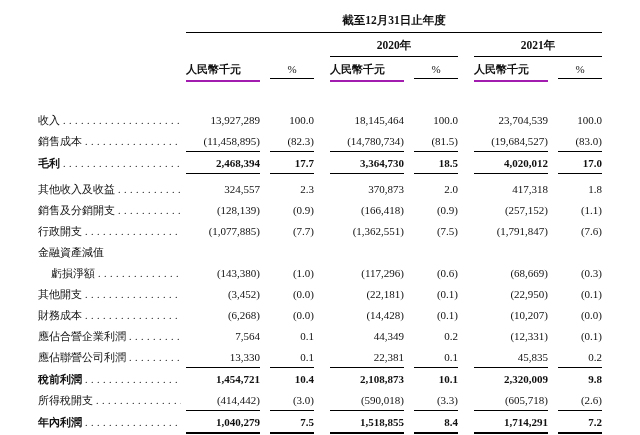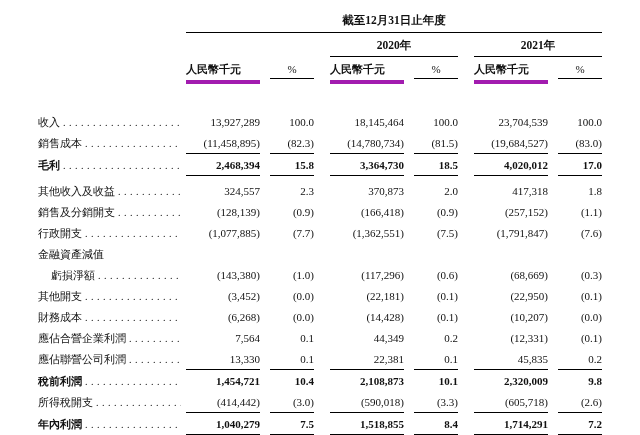--- a/index.html
+++ b/index.html
@@ -23,21 +23,21 @@
   .period {
     text-align:center; font-weight:bold; font-size:11.5px;
     border-bottom:1px solid #000; padding-bottom:4px;
   }
   .years { margin-top:5px; }
   .year {
     text-align:center; font-weight:bold; font-size:11.5px;
     border-bottom:1px solid #000; padding-bottom:3px;
   }
   .units { margin-top:5px; }
-  .unit { font-weight:bold; border-bottom:4px solid #a21caf; padding-bottom:3px; }
+  .unit { font-weight:bold; border-bottom:2px solid #a21caf; padding-bottom:3px; }
   .pcth { text-align:center; border-bottom:1px solid #000; padding-bottom:3px; }
 
   #rows { margin-top:28px; }
   .row { display:grid;
     grid-template-columns:148px 74px 10px 44px 16px 74px 10px 44px 16px 74px 10px 44px;
     align-items:baseline; padding:4px 0; line-height:13px;
   }
   .label { display:flex; align-items:baseline; padding-right:5px; }
   .lbl { white-space:nowrap; }
   .indent .lbl { padding-left:13px; }
@@ -107,21 +107,21 @@
           <div class="cell c-p2">(81.5)</div>
           <div class="cell c-v3">(19,684,527)</div>
           <div class="cell c-p3">(83.0)</div>
         </div>
         <div class="row bold u1 gap-after">
           <div class="label c-label">
             <span class="lbl">毛利</span>
             <span class="leader"></span>
           </div>
           <div class="cell c-v1">2,468,394</div>
-          <div class="cell c-p1">15.8</div>
+          <div class="cell c-p1">17.7</div>
           <div class="cell c-v2">3,364,730</div>
           <div class="cell c-p2">18.5</div>
           <div class="cell c-v3">4,020,012</div>
           <div class="cell c-p3">17.0</div>
         </div>
         <div class="row">
           <div class="label c-label">
             <span class="lbl">其他收入及收益</span>
             <span class="leader"></span>
           </div>

